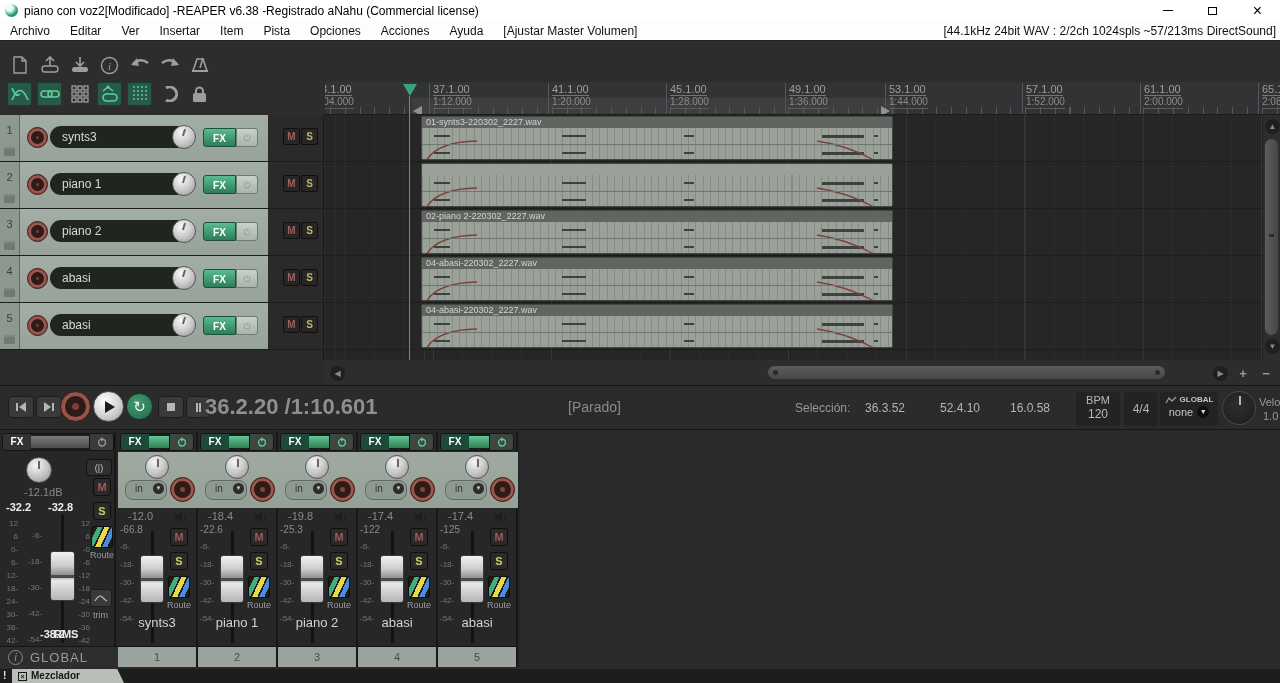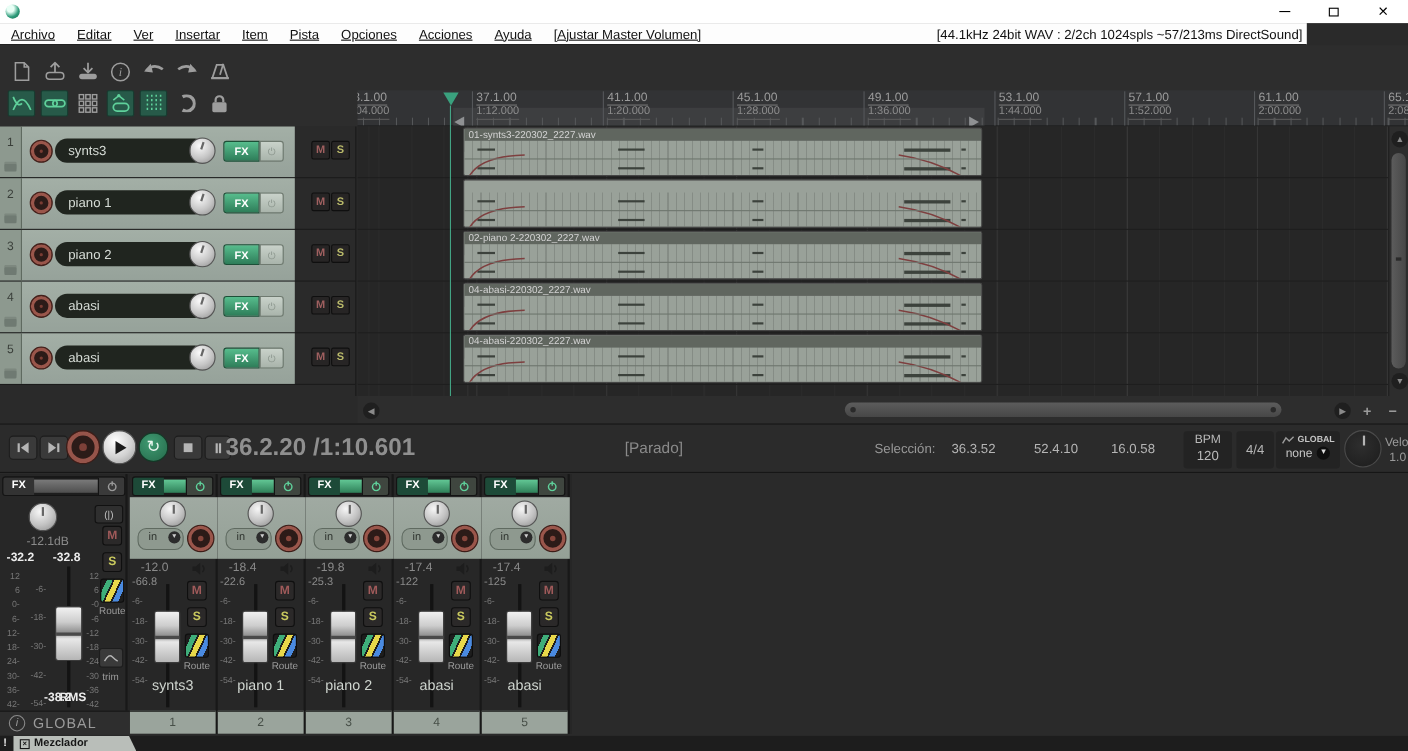--- a/index.html
+++ b/index.html
@@ -11,21 +11,21 @@
   
   .titlebar{left:0;top:0;width:1280px;height:21px;background:#fff;color:#000;display:flex;align-items:center;font-size:12px;}
   .reaper-logo{width:13px;height:13px;border-radius:50%;margin:0 6px 0 5px;
     background:radial-gradient(circle at 35% 30%,#e8fff6 0 25%,#2e9b7a 60%,#176a50);}
   .win-btns{position:absolute;right:0;top:0;height:21px;display:flex;}
   .win-btn{width:45px;height:21px;display:flex;align-items:center;justify-content:center;font-size:13px;color:#000;}
   .max-glyph{width:9px;height:8px;border:1px solid #000;display:block;}
   .min-glyph{width:10px;height:1px;background:#000;display:block;}
 
   
-  .menubar{left:0;top:21px;width:1188px;height:20px;background:#fdfdfd;color:#111;display:flex;align-items:center;font-size:12px;border-bottom:1px solid #222;text-decoration:underline;}
+  .menubar{left:0;top:21px;width:1280px;height:20px;background:#fdfdfd;color:#111;display:flex;align-items:center;font-size:12px;border-bottom:1px solid #222;}
   .menu-item{padding:0 10px;}
   .menu-master{padding:0 10px;}
   .audio-status{position:absolute;right:4px;top:0;height:20px;display:flex;align-items:center;font-size:12px;color:#111;}
 
   
   .toolbar-bg{left:0;top:41px;width:1280px;height:74px;background:#2d2d2d;}
   .tb-row{position:absolute;display:flex;gap:5px;}
   .tb-btn{width:25px;height:24px;display:flex;align-items:center;justify-content:center;border-radius:2px;color:#9d9d9d;}
   .tb-btn.active{background:#275a49;border:1px solid #173c30;color:#5fd19b;}
   .tb-btn svg{display:block;}
@@ -177,20 +177,21 @@
   .mix-tab{position:absolute;left:12px;top:0;width:112px;height:14px;background:#b9beb9;color:#161616;font-size:10px;font-weight:bold;line-height:14px;padding-left:6px;clip-path:polygon(0 0,94% 0,100% 100%,0 100%);display:flex;align-items:center;gap:4px;}
   .tab-x{width:9px;height:9px;border:1px solid #161616;font-size:7px;line-height:7px;text-align:center;font-weight:bold;}
 </style>
 </head>
 <body>
 
 <div class="stage">
 
   <div class="abs titlebar">
     <span class="reaper-logo"></span>
+    <span>piano con voz2[Modificado] -REAPER v6.38 -Registrado aNahu (Commercial license)</span>
     <div class="win-btns">
       <span class="win-btn">
           <span class="min-glyph"></span>
         </span>
       <span class="win-btn">
           <span class="max-glyph"></span>
         </span>
       <span class="win-btn" style="font-size:16px;">×</span>
     </div>
   </div>
@@ -337,21 +338,21 @@
         <div class="rlabel" style="left: 345px;">
           <span class="bar">45.1.00</span>
           <span class="tim">1:28.000</span>
         </div>
 
         <div class="rlabel" style="left: 464px;">
           <span class="bar">49.1.00</span>
           <span class="tim">1:36.000</span>
         </div>
 
-        <div class="rlabel" style="left: 583px;">
+        <div class="rlabel" style="left: 564px;">
           <span class="bar">53.1.00</span>
           <span class="tim">1:44.000</span>
         </div>
 
         <div class="rlabel" style="left: 701px;">
           <span class="bar">57.1.00</span>
           <span class="tim">1:52.000</span>
         </div>
 
         <div class="rlabel" style="left: 819px;">

